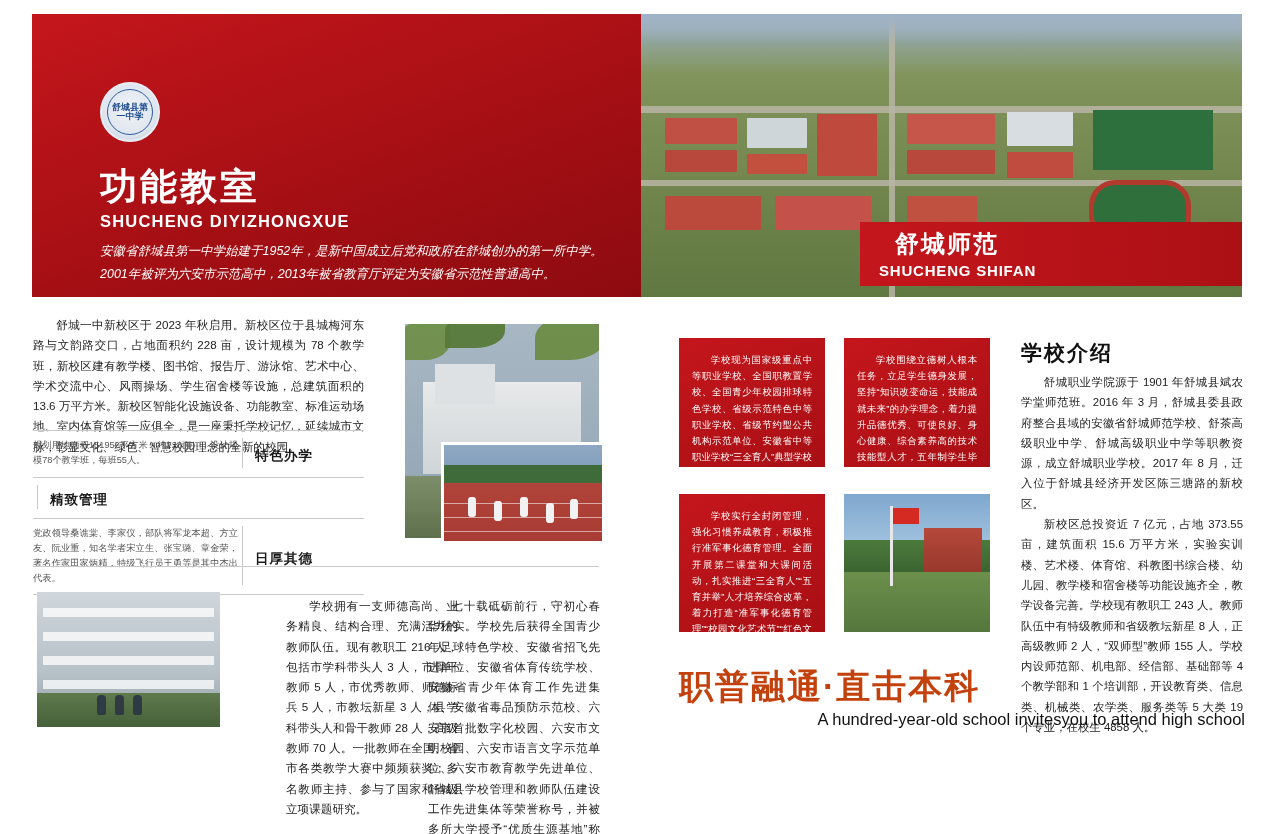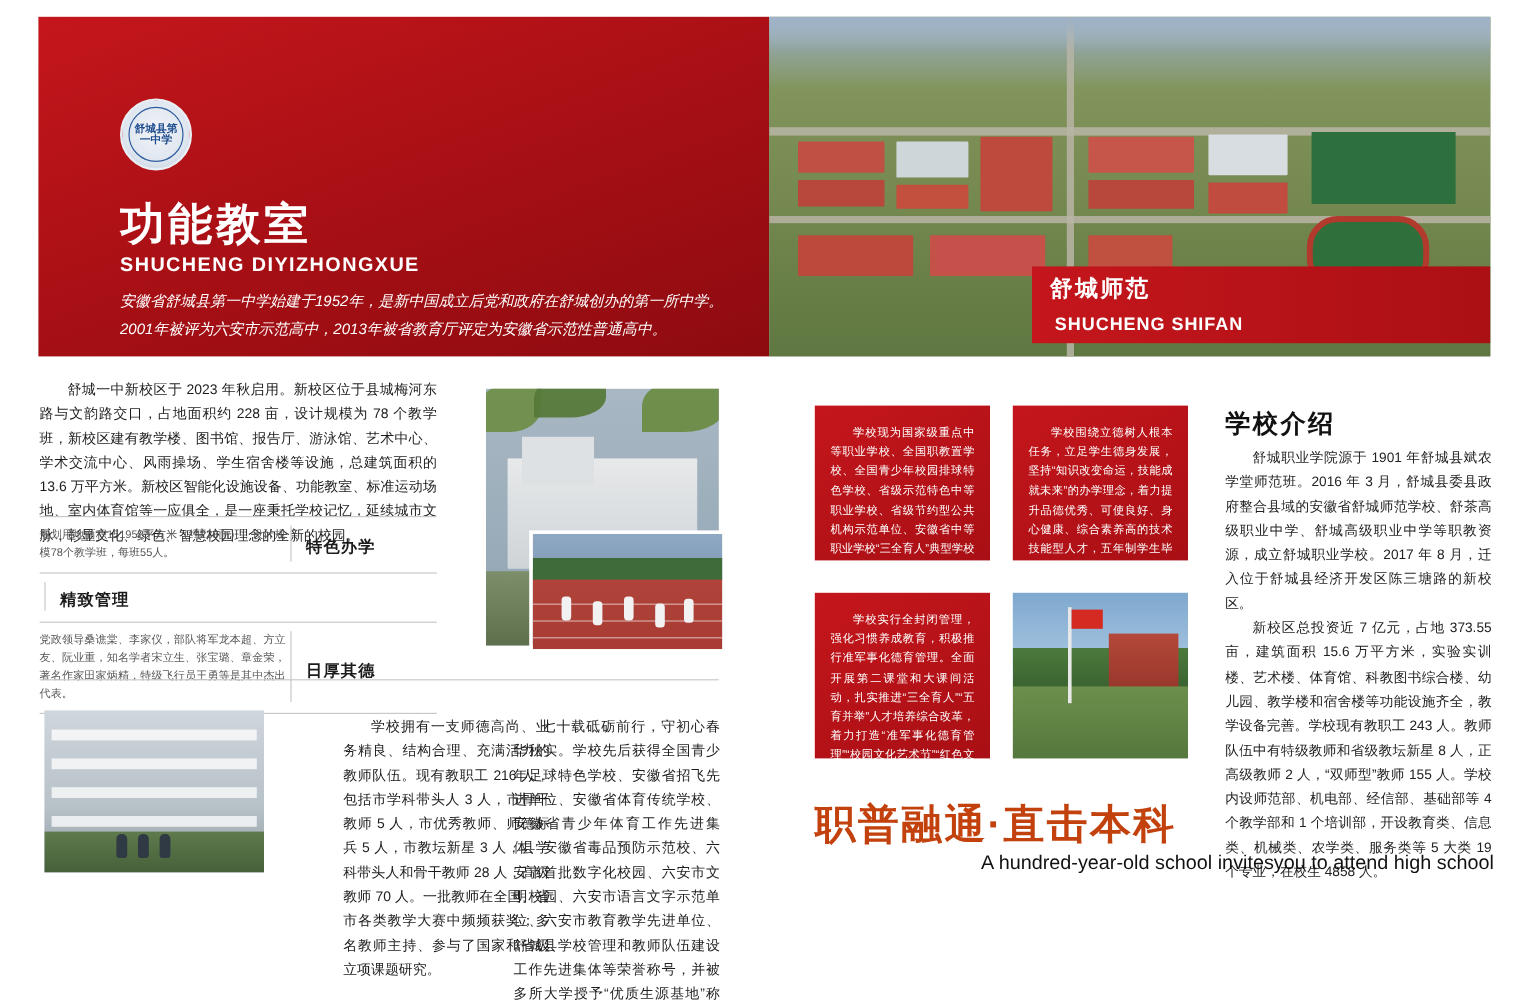--- a/index.html
+++ b/index.html
@@ -128,22 +128,22 @@
   .shifan-band {
     position: absolute;
     left: 828px;
     top: 222px;
     width: 414px;
     height: 64px;
     background: linear-gradient(90deg, #c4161c 0%, #ab1015 100%);
   }
   .shifan-cn {
     position: absolute;
-    left: 15px; top: 6px;
-    font-size: 19px;
+    left: 35px; top: 6px;
+    font-size: 24px;
     font-weight: bold;
     letter-spacing: 2px;
     color: #fff;
     text-align: right;
   }
   .shifan-py {
     position: absolute;
     left: 19px; top: 40px;
     font-size: 15px;
     font-weight: bold;

